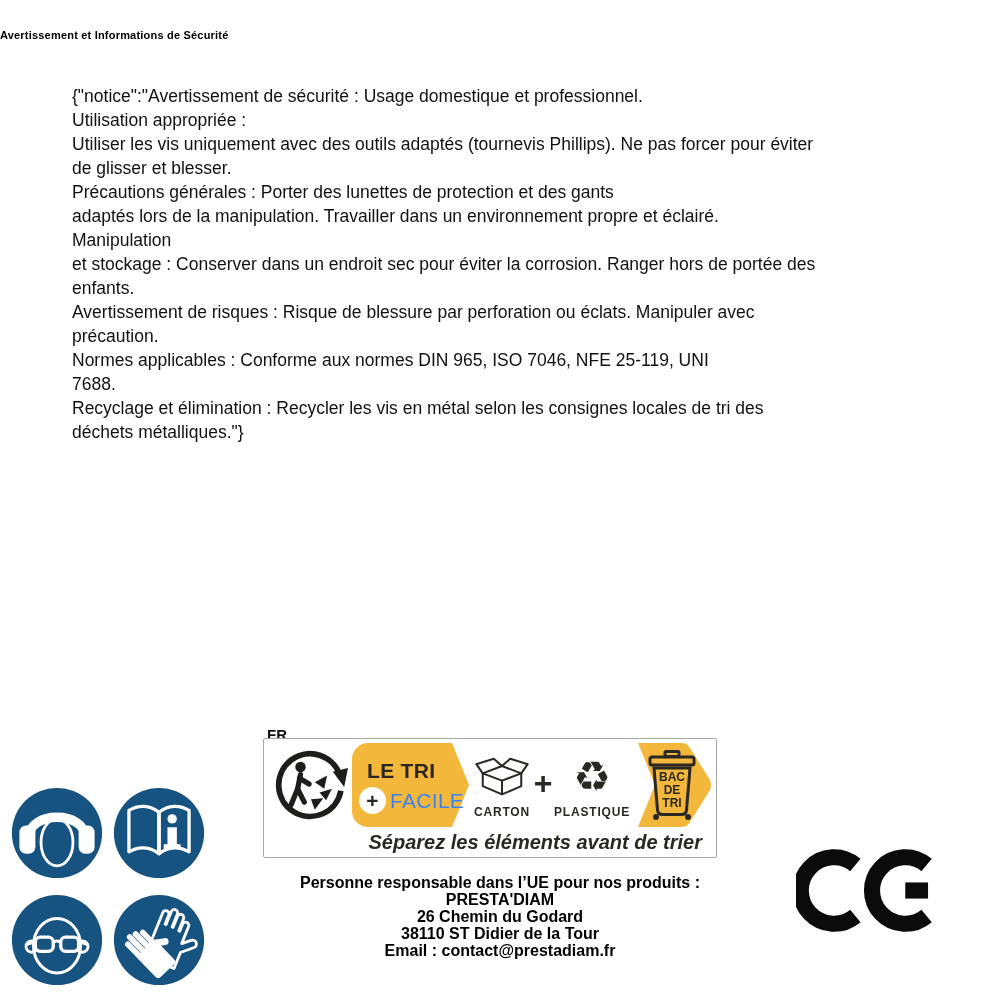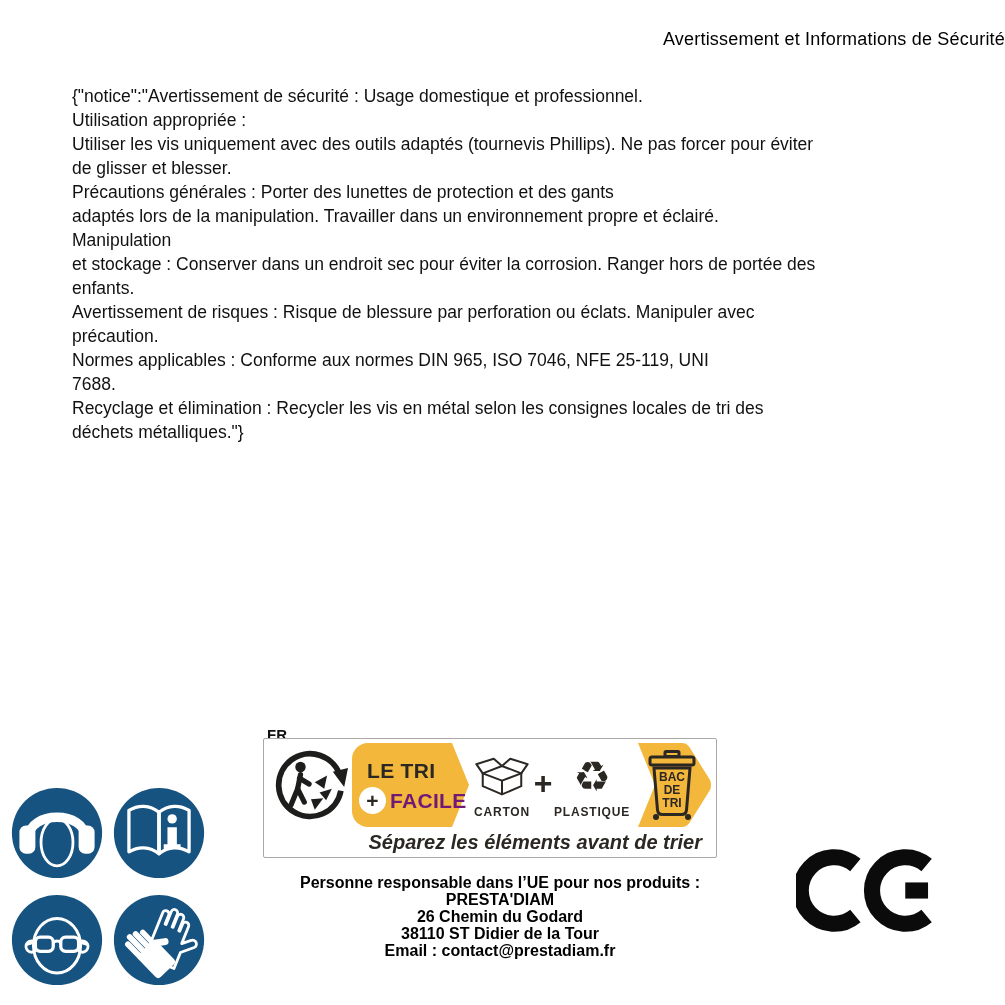--- a/index.html
+++ b/index.html
@@ -1,38 +1,38 @@
 <!DOCTYPE html>
 <html><head>
 <meta charset="utf-8">
 <style>
   html,body{margin:0;padding:0;background:#fff;}
   .canvas{
     position:relative;width:1005px;height:1005px;background:#fff;overflow:hidden;
     font-family:"Liberation Sans", sans-serif;color:#1a1a1a;
   }
   .page-title{
-    position:absolute;top:29px;left:0;width:100%;text-align:right;
-    font-size:18px;font-weight:normal;color:#000;letter-spacing:.2px;
+    position:absolute;top:29px;left:0;width:100%;text-align:left;
+    font-size:11px;font-weight:bold;color:#000;letter-spacing:.2px;
   }
   .notice-text{
     position:absolute;top:84px;left:72px;width:880px;
     font-size:17.5px;line-height:24px;white-space:pre-line;color:#111;
   }
   
   .fr-label{position:absolute;left:267px;top:712px;font-size:15px;font-weight:bold;color:#111;margin-top:14px;}
   .badge-box{
     position:absolute;left:263px;top:738px;width:454px;height:120px;
     border:1.5px solid #a8a8a8;border-radius:2px;background:#fff;box-sizing:border-box;
   }
   .triman{position:absolute;left:8px;top:8px;}
   .strip{position:absolute;left:88px;top:4px;width:360px;height:84px;}
   .strip-bg{position:absolute;left:0;top:0;}
   .strip .letri-1{position:absolute;left:15px;top:16px;font-size:21px;font-weight:800;color:#2b2723;letter-spacing:.3px;}
-  .strip .letri-2{position:absolute;left:38px;top:46px;font-size:21px;font-weight:700;color:#701a75;letter-spacing:.3px;}
+  .strip .letri-2{position:absolute;left:38px;top:46px;font-size:21px;font-weight:400;color:#3b82f6;letter-spacing:.3px;}
   .plus-circle{
     position:absolute;left:7px;top:44px;width:27px;height:27px;border-radius:50%;
     background:#fff;color:#2b2723;font-size:21px;font-weight:800;line-height:27px;text-align:center;
   }
   .mat-group{position:absolute;top:0;height:84px;text-align:center;}
   .mat-carton{left:120px;width:60px;}
   .mat-plastique{left:202px;width:76px;}
   .mat-icon{position:absolute;left:0;right:0;top:12px;height:44px;display:flex;align-items:center;justify-content:center;}
   .recycle-glyph{font-family:"DejaVu Sans", sans-serif;font-size:42px;line-height:44px;color:#2b2723;}
   .mat-label{position:absolute;left:0;right:0;top:62px;font-size:12px;font-weight:bold;color:#2b2723;letter-spacing:.8px;}

